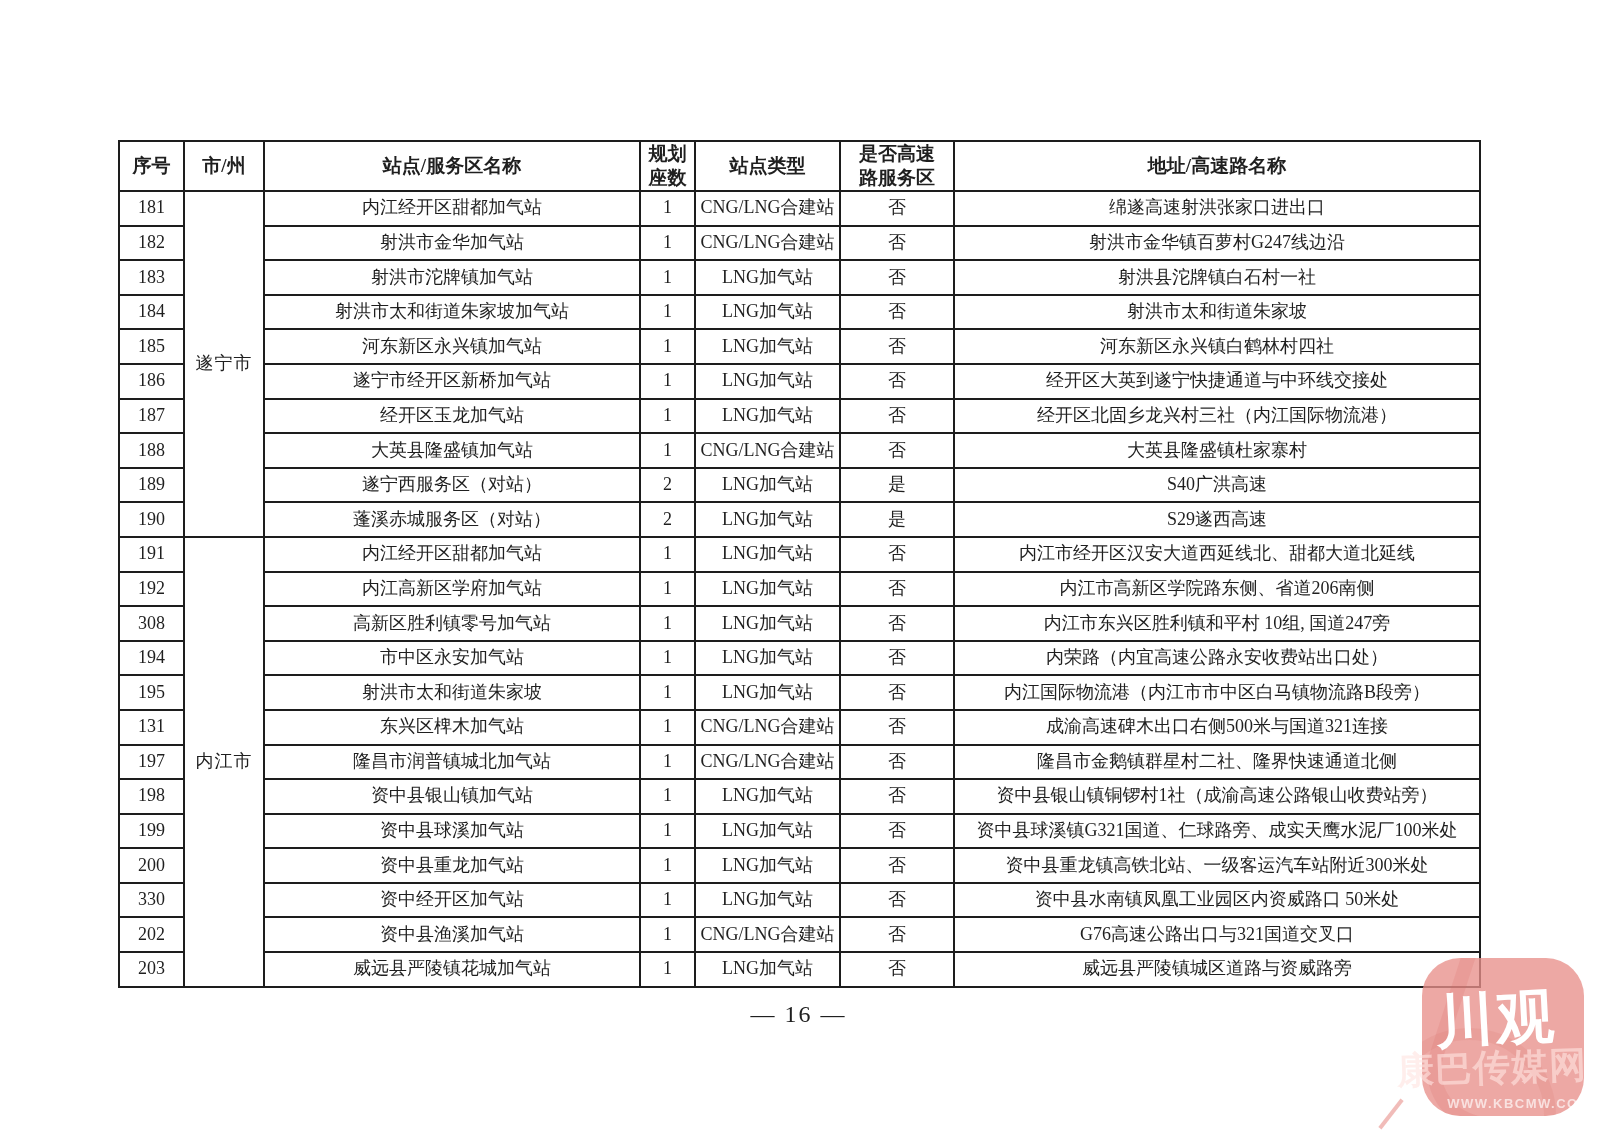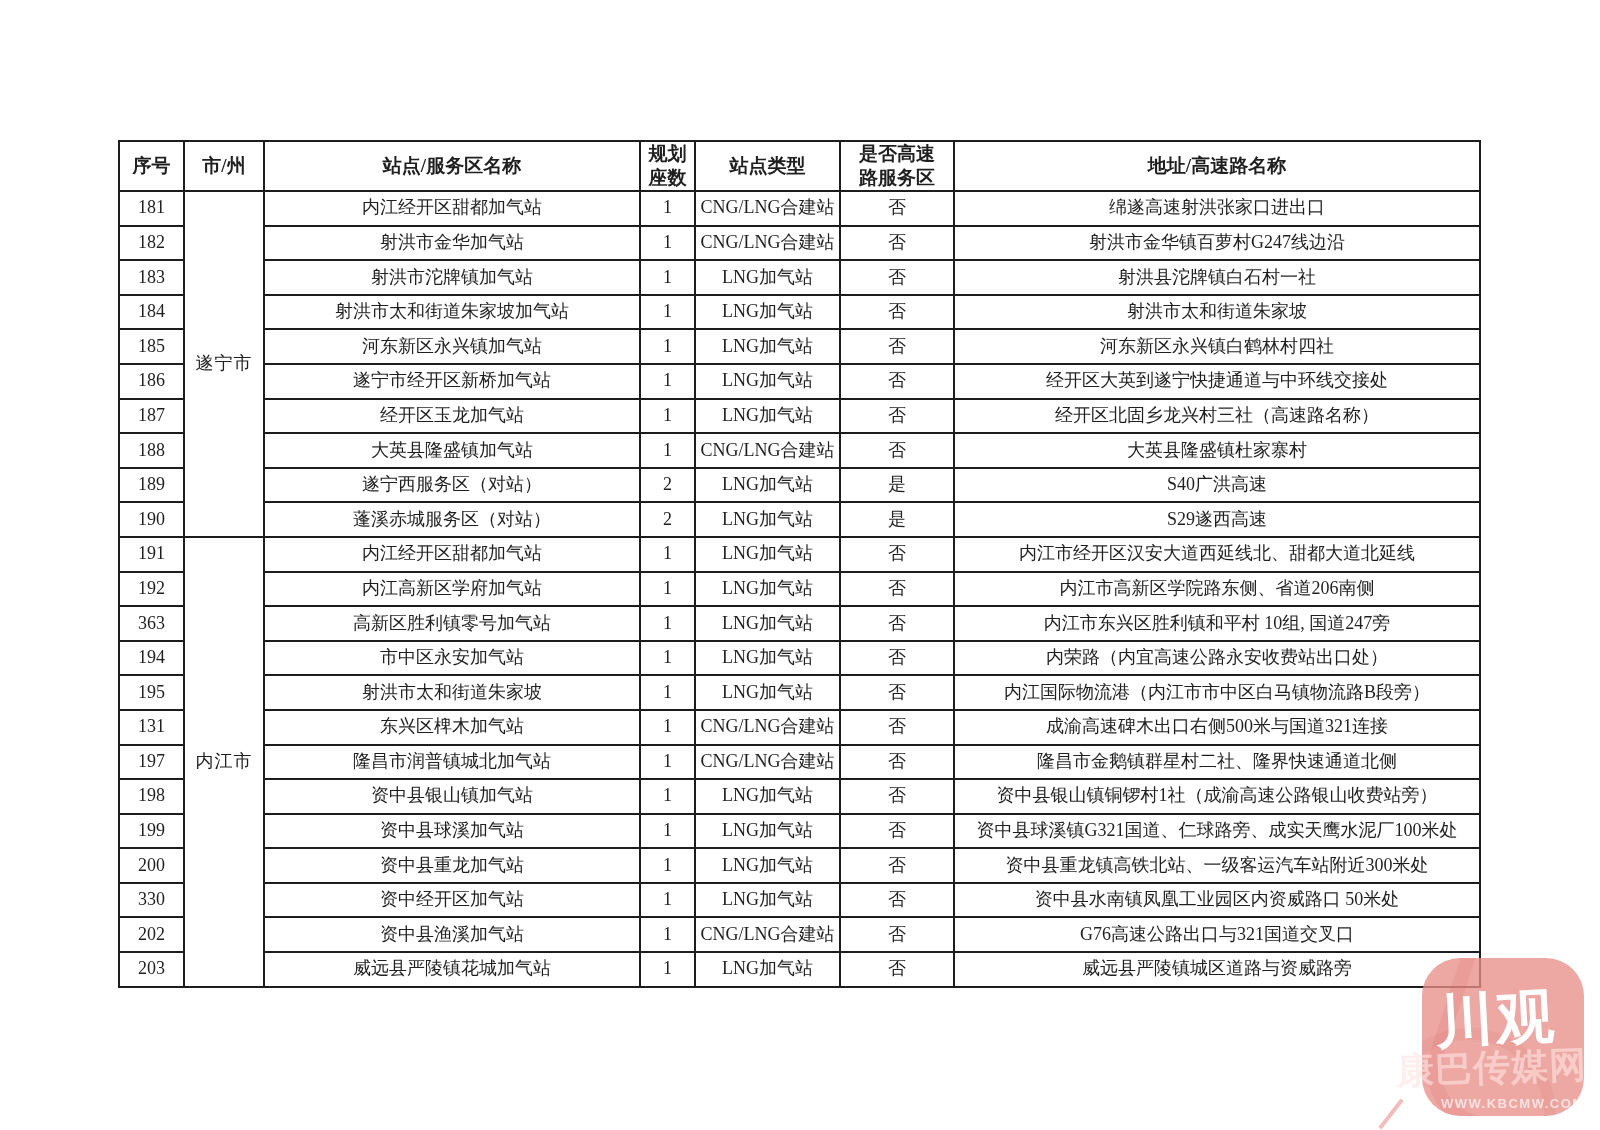--- a/index.html
+++ b/index.html
@@ -111,20 +111,21 @@
   .wm-url{
     position:absolute;
     left:1441px;top:1096px;
     width:150px;
     font-size:13px;
     color:rgba(255,255,255,0.66);
     letter-spacing:1.5px;
     z-index:6;
     font-family:"Liberation Sans","DejaVu Sans",sans-serif;
     font-weight:bold;
+    text-align:right;
   }
   .wm-stroke{
     position:absolute;
     left:1389px;top:1096px;
     width:4px;height:36px;
     background:rgba(232,144,138,0.6);
     transform:rotate(38deg);
     z-index:4;
   }
 </style>
@@ -205,21 +206,21 @@
           <td>LNG加气站</td>
           <td>否</td>
           <td>经开区大英到遂宁快捷通道与中环线交接处</td>
         </tr>
         <tr>
           <td>187</td>
           <td>经开区玉龙加气站</td>
           <td>1</td>
           <td>LNG加气站</td>
           <td>否</td>
-          <td>经开区北固乡龙兴村三社（高速路名称）</td>
+          <td>经开区北固乡龙兴村三社（内江国际物流港）</td>
         </tr>
         <tr>
           <td>188</td>
           <td>大英县隆盛镇加气站</td>
           <td>1</td>
           <td>CNG/LNG合建站</td>
           <td>否</td>
           <td>大英县隆盛镇杜家寨村</td>
         </tr>
         <tr>
@@ -249,21 +250,21 @@
         </tr>
         <tr>
           <td>192</td>
           <td>内江高新区学府加气站</td>
           <td>1</td>
           <td>LNG加气站</td>
           <td>否</td>
           <td>内江市高新区学院路东侧、省道206南侧</td>
         </tr>
         <tr>
-          <td>363</td>
+          <td>308</td>
           <td>高新区胜利镇零号加气站</td>
           <td>1</td>
           <td>LNG加气站</td>
           <td>否</td>
           <td>内江市东兴区胜利镇和平村 10组, 国道247旁</td>
         </tr>
         <tr>
           <td>194</td>
           <td>市中区永安加气站</td>
           <td>1</td>
@@ -339,20 +340,21 @@
           <td>203</td>
           <td>威远县严陵镇花城加气站</td>
           <td>1</td>
           <td>LNG加气站</td>
           <td>否</td>
           <td>威远县严陵镇城区道路与资威路旁</td>
         </tr>
       </tbody>
   </table>
 
+  <div class="page-number">— 16 —</div>
 
   <div class="wm-stroke"></div>
   <div class="watermark-box"></div>
   <div class="wm-title">川观</div>
   <div class="wm-sub">康巴传媒网</div>
   <div class="wm-url">WWW.KBCMW.COM</div>
 
 </div>
 
 </body></html>

